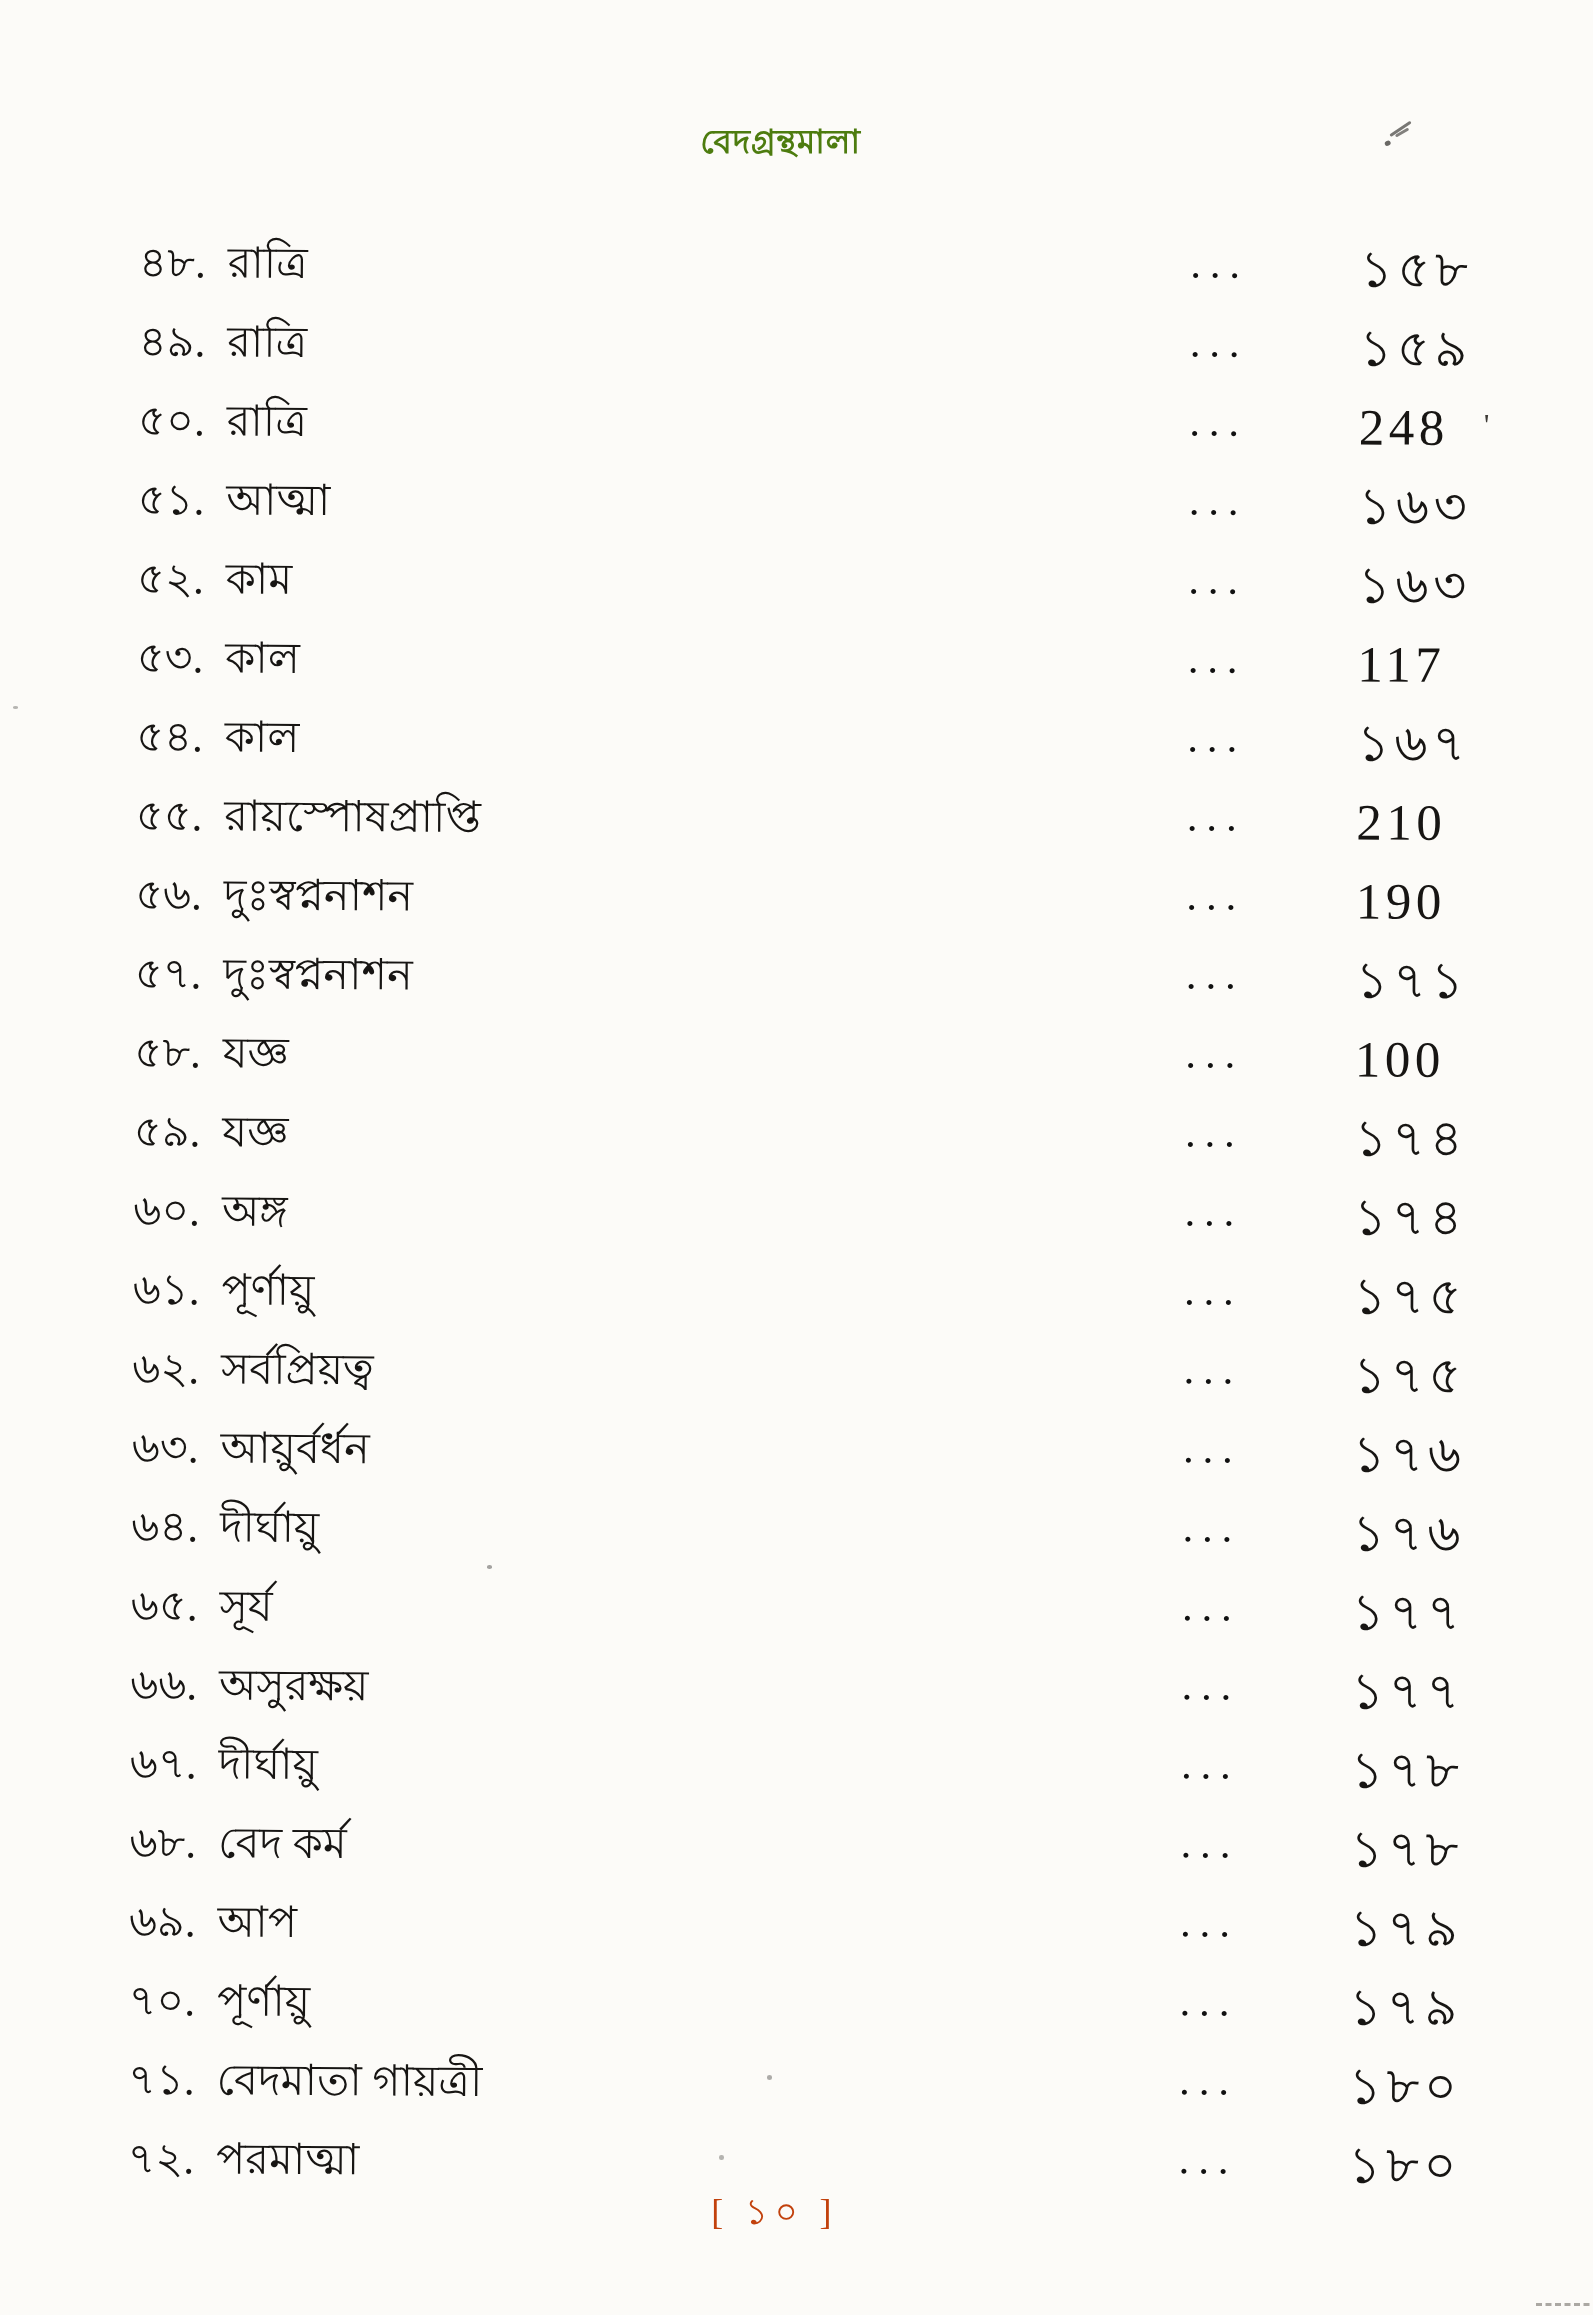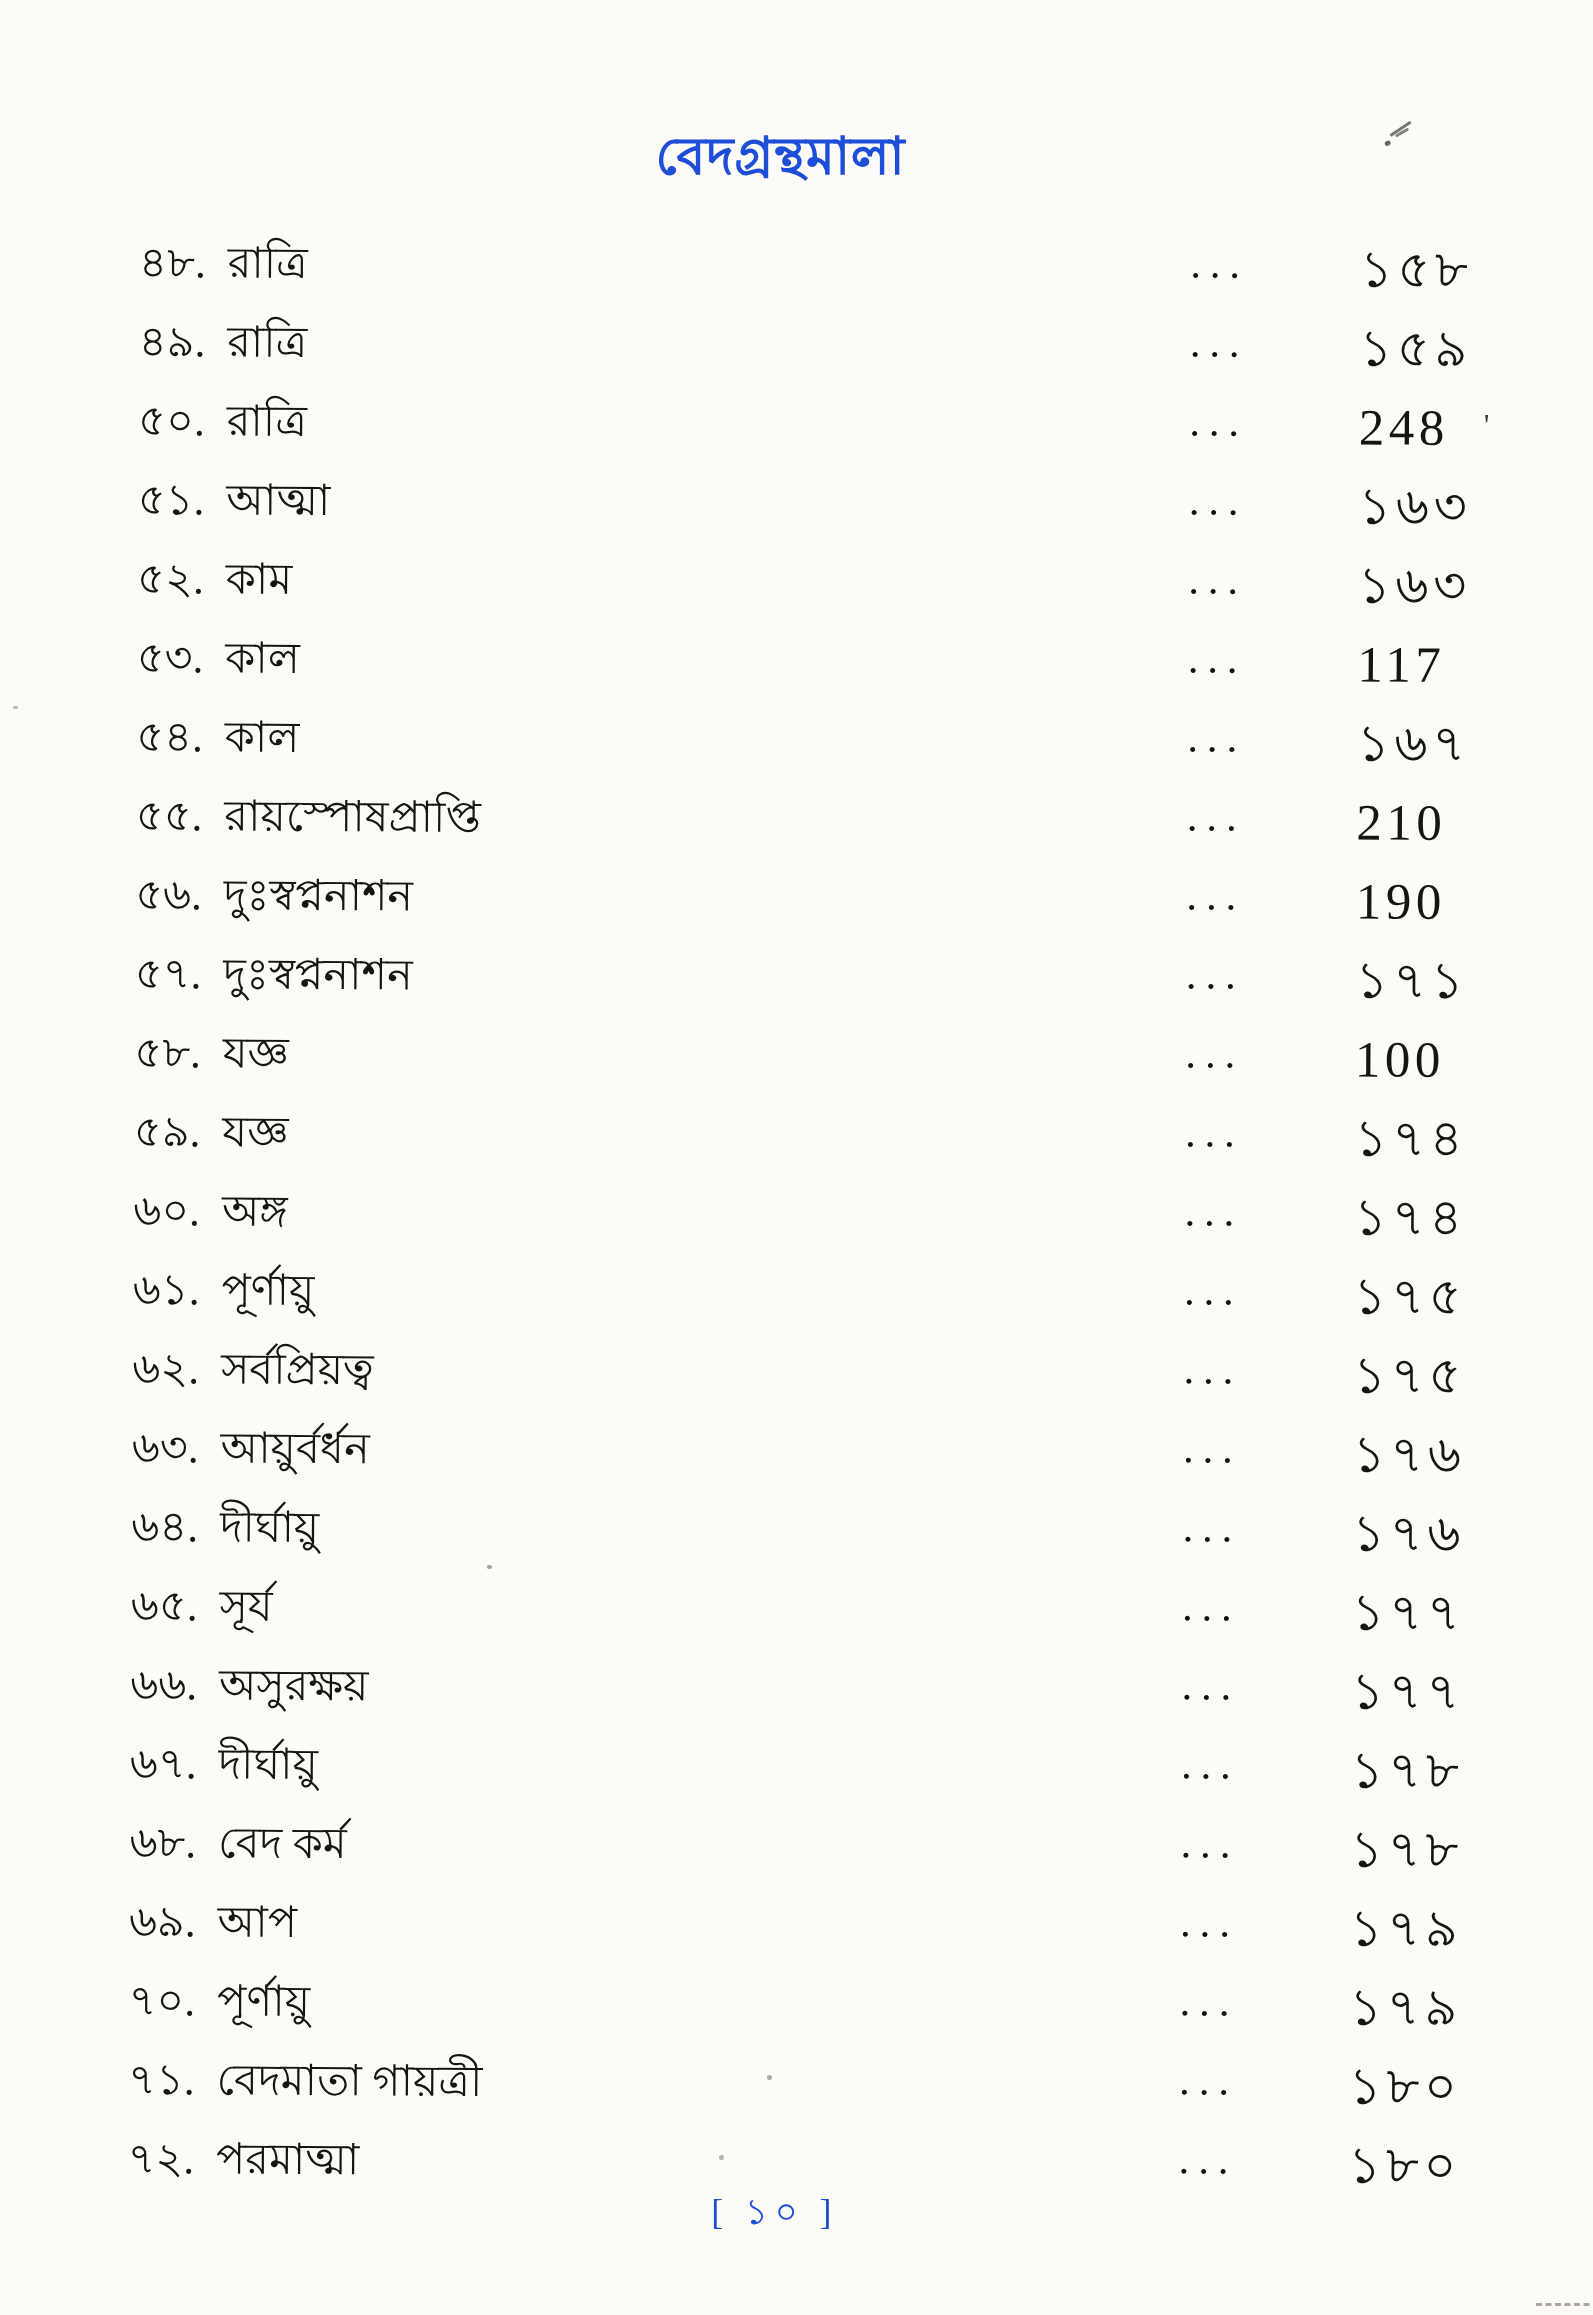--- a/index.html
+++ b/index.html
@@ -17,24 +17,24 @@
     font-family: "Liberation Serif", "DejaVu Serif", serif;
     color: #171513;
   }
   
   .doc-title {
     position: absolute;
     top: 116px;
     left: 0;
     width: 1561px;
     text-align: center;
-    font-size: 52px;
+    font-size: 33px;
     font-weight: bold;
     letter-spacing: 0.9px;
-    color: #1d4ed8;
+    color: #4d7c0f;
   }
   
   .toc {
     position: absolute;
     top: 223px;
     left: 0;
     width: 100%;
     transform: rotate(0.35deg);
     transform-origin: 145px 0;
   }
@@ -89,21 +89,21 @@
   }
   
   .footer {
     position: absolute;
     top: 2184px;
     left: 0;
     width: 1549px;
     text-align: center;
     font-size: 36px;
     letter-spacing: 6.3px;
-    color: #1d4ed8;
+    color: #c2410c;
   }
   
   .smudge {
     position: absolute;
     left: 1382px;
     top: 125px;
     width: 36px;
     height: 18px;
     transform: rotate(-24deg);
     opacity: 0.75;

